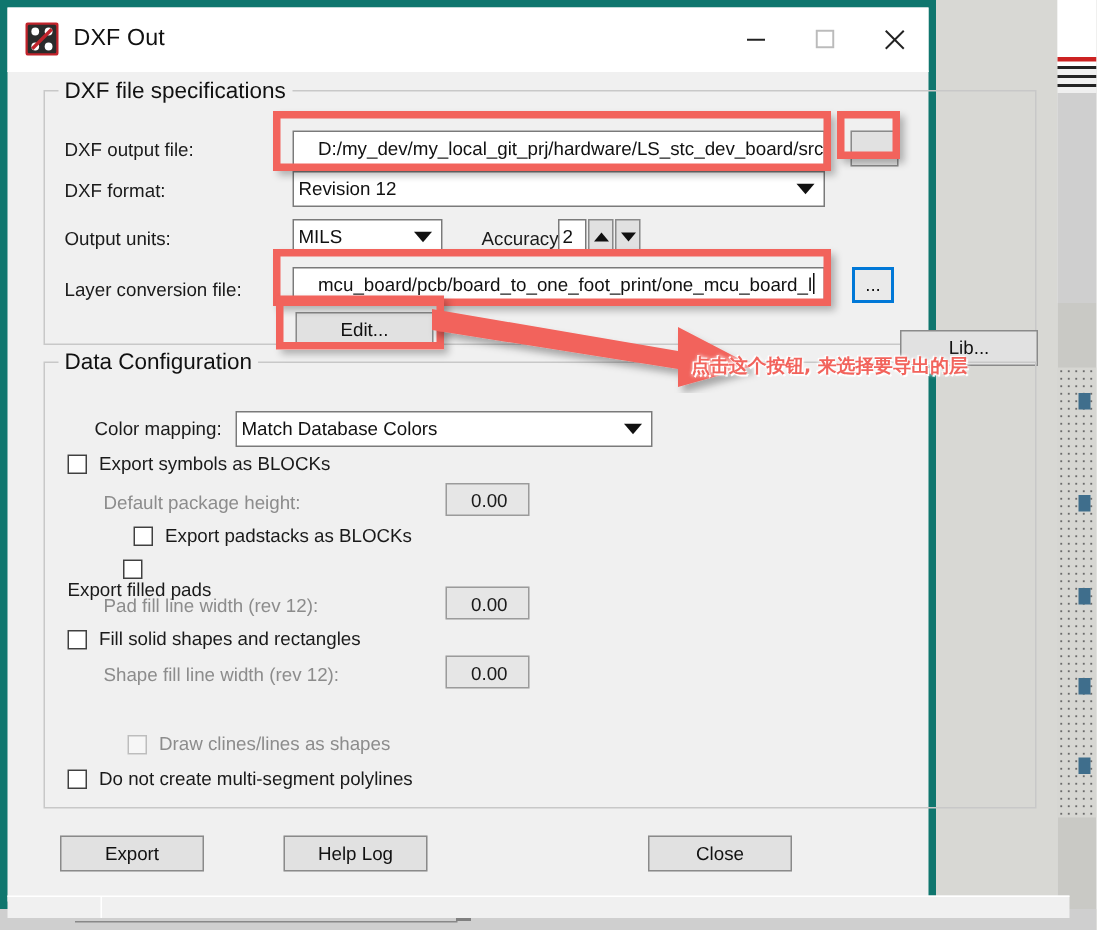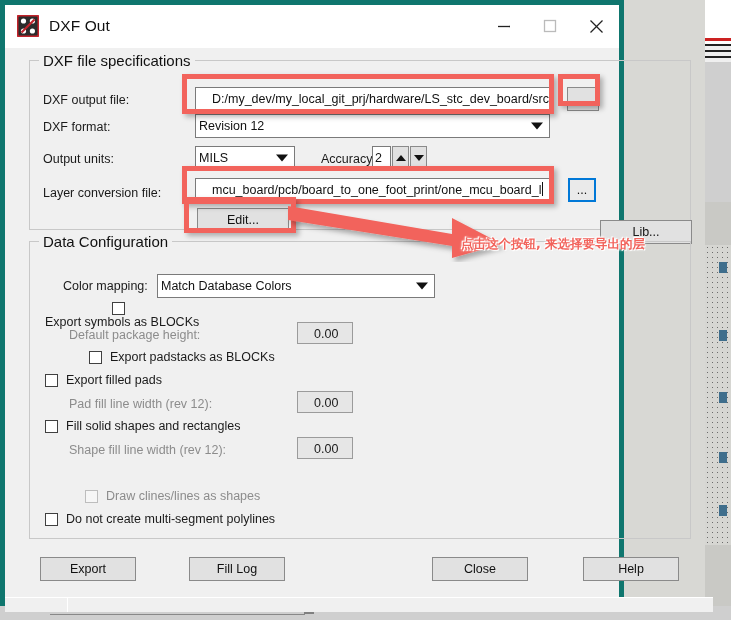--- a/index.html
+++ b/index.html
@@ -458,34 +458,34 @@
 
   <div class="groupbox" style="left:24px; top:236px; width:660px; height:296px;">
     <span class="grouptitle">Data Configuration</span>
   </div>
 
   <span class="lbl" style="left:38px; top:274px;margin-left:20px;">Color mapping:</span>
   <div class="combo" style="left:152px; top:269px; width:278px; height:24px;"><span>Match Database Colors</span>
     <span class="arrow"></span>
   </div>
 
-  <div class="cbrow" style="left:40px; top:297px;flex-direction:column;">
+  <div class="cbrow" style="left:40px; top:297px;">
     <span class="cbbox"></span>
     <span>Export symbols as BLOCKs</span>
   </div>
 
   <span class="lbl dim" style="left:64px; top:323px;">Default package height:</span>
   <div class="textbox readonly" style="left:292px; top:317px; width:56px; height:22px;"><span>0.00</span></div>
 
   <div class="cbrow" style="left:40px; top:345px;margin-left:44px;">
     <span class="cbbox"></span>
     <span>Export padstacks as BLOCKs</span>
   </div>
 
-  <div class="cbrow" style="left:40px; top:368px;">
+  <div class="cbrow" style="left:40px; top:368px;flex-direction:column;">
     <span class="cbbox"></span>
     <span>Export filled pads</span>
   </div>
 
   <span class="lbl dim" style="left:64px; top:392px;">Pad fill line width (rev 12):</span>
   <div class="textbox readonly" style="left:292px; top:386px; width:56px; height:22px;"><span>0.00</span></div>
 
   <div class="cbrow" style="left:40px; top:414px;">
     <span class="cbbox"></span>
     <span>Fill solid shapes and rectangles</span>
@@ -502,27 +502,24 @@
 
   <div class="cbrow" style="left:40px; top:507px;">
     <span class="cbbox"></span>
     <span>Do not create multi-segment polylines</span>
   </div>
 
   <div class="btn" style="left:35px; top:552px; width:96px; height:24px;">
       <span>Export</span>
     </div>
   <div class="btn" style="left:184px; top:552px; width:96px; height:24px;">
-      <span>Fill Log</span>
+      <span>Help Log</span>
     </div>
   <div class="btn" style="left:427px; top:552px; width:96px; height:24px;">
       <span>Close</span>
-    </div>
-  <div class="btn" style="left:578px; top:552px; width:96px; height:24px;">
-      <span>Help</span>
     </div>
 
   <div id="bottom-strip">
     <div class="cell-div"></div>
   </div>
 </div>
 
 <div class="ann-rect" style="left:182px; top:74px; width:372px; height:40px;"></div>
 <div class="ann-rect" style="left:558px; top:74px; width:42px; height:32px;"></div>
 <div class="ann-rect" style="left:182px; top:166px; width:372px; height:38px;"></div>

